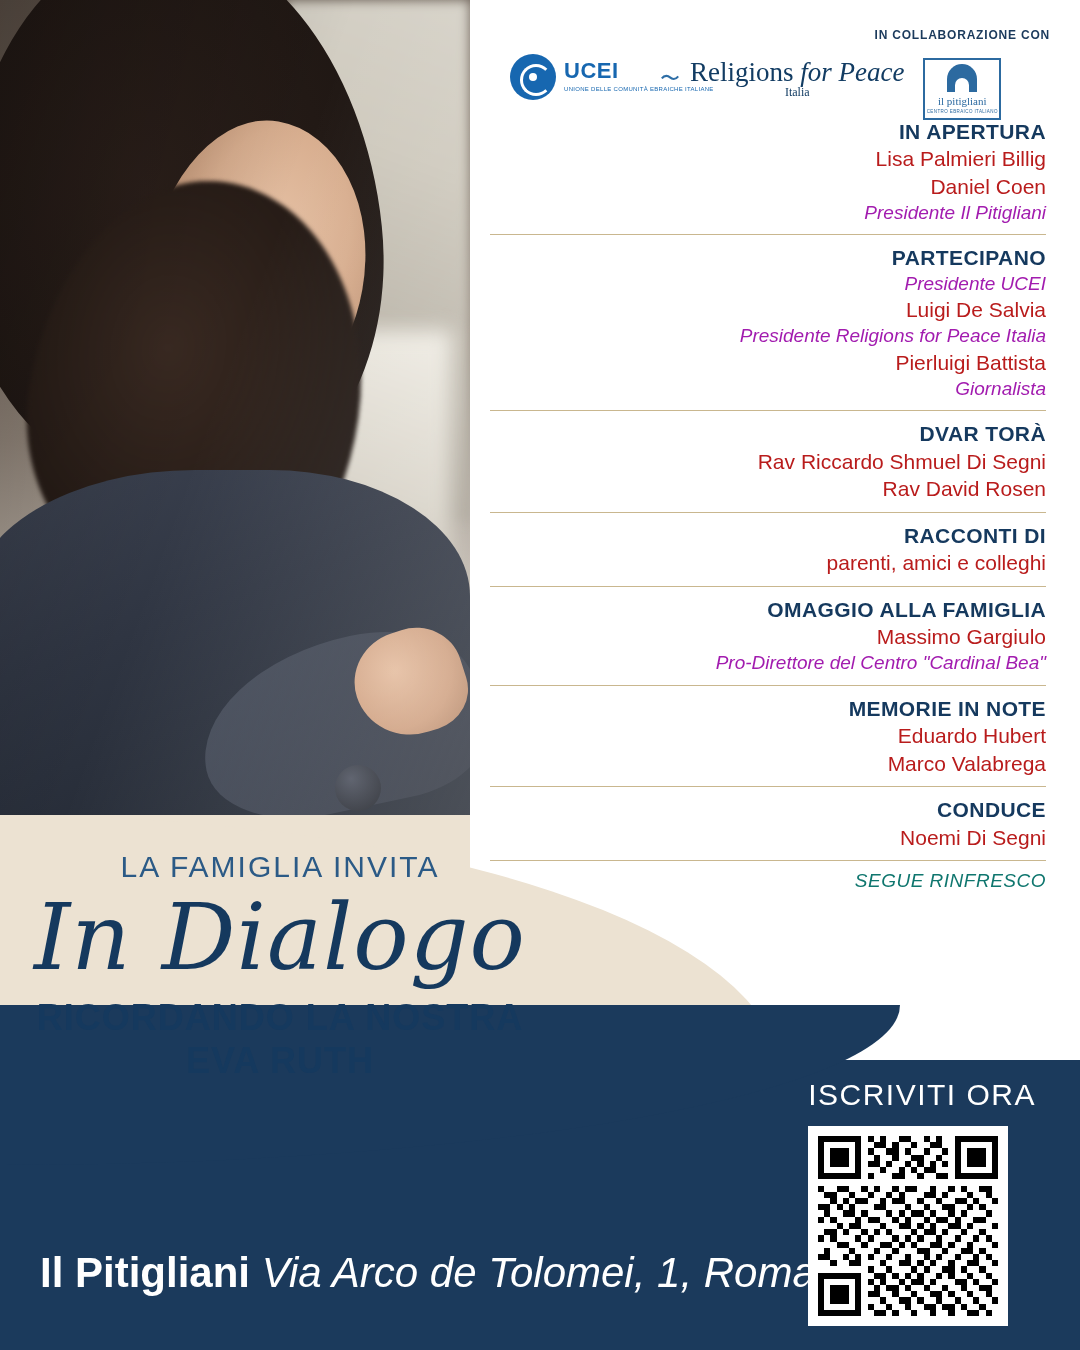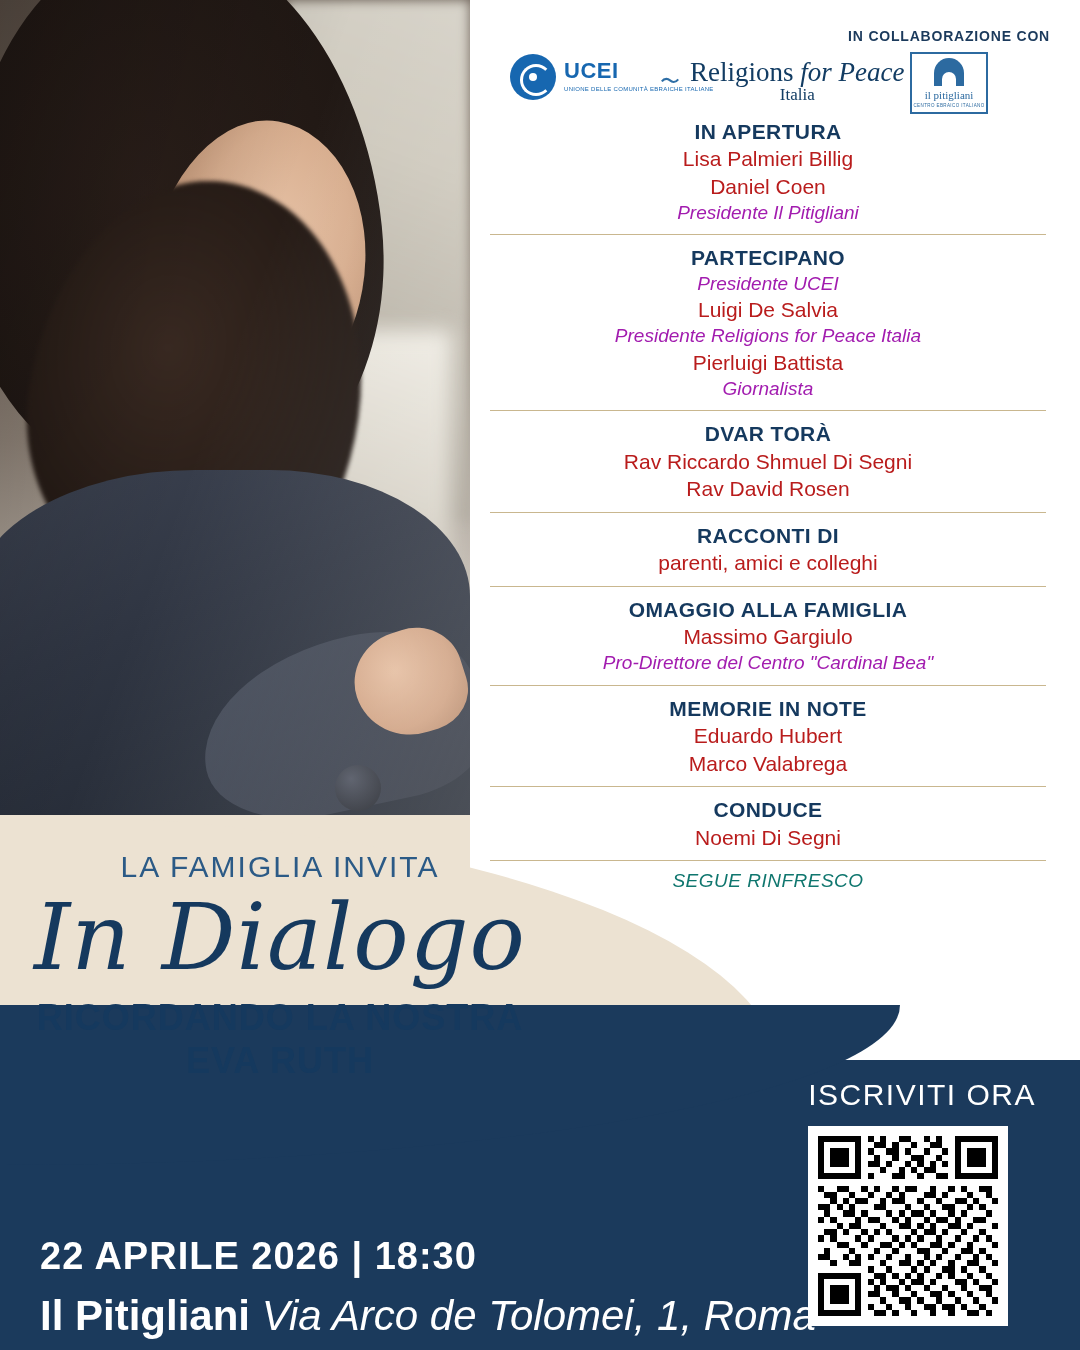--- a/index.html
+++ b/index.html
@@ -117,49 +117,49 @@
 
   .logo-rfp {
     position: absolute; left: 190px; top: 30px;
     display: flex; align-items: center; gap: 10px;
     color: #1b3a5c;
   }
   .rfp-wave { font-size: 20px; color: #2e6ea6; line-height: 1; }
   .rfp-text { text-align: center; line-height: 1.05; }
   .rfp-main { font-family: "Liberation Serif", serif; font-size: 27px; color: #123c63; }
   .rfp-main em { font-style: italic; }
-  .rfp-sub { font-family: "Liberation Serif", serif; font-size: 17px; color: #123c63; }
+  .rfp-sub { font-family: "Liberation Serif", serif; font-size: 12px; color: #123c63; }
 
   .logo-pit {
     position: absolute; right: 30px; top: 0; text-align: center;
   }
   .pit-collab {
-    font-size: 14px; font-weight: bold; letter-spacing: .8px;
-    color: #1b3a5c; margin-bottom: 8px;
+    font-size: 12px; font-weight: bold; letter-spacing: .8px;
+    color: #1b3a5c; margin-bottom: 16px;
   }
   .pit-box {
     width: 78px; height: 62px; margin: 0 auto;
     background: #ffffff; border: 2px solid #2c6aa0;
     display: flex; flex-direction: column; align-items: center; justify-content: center;
   }
   .pit-arch {
     width: 30px; height: 28px; background: #2c6aa0;
     border-radius: 15px 15px 0 0; position: relative;
   }
   .pit-arch::after {
     content:""; position:absolute; left:8px; bottom:0; width:14px; height:14px;
     background:#ffffff; border-radius: 7px 7px 0 0;
   }
   .pit-name { font-size: 11px; color: #2c6aa0; font-family: "Liberation Serif", serif; margin-top: 3px; }
   .pit-tag { font-size: 4.5px; color: #2c6aa0; letter-spacing: .4px; margin-top: 2px; }
 
   
   .program {
     position: absolute; left: 20px; right: 34px; top: 118px;
-    text-align: center;
+    text-align: right;
     color: #1b3a5c;
   }
   .blk { padding-bottom: 9px; margin-bottom: 9px; border-bottom: 1px solid #c9b78f; }
   .blk:last-child { border-bottom: none; }
   .blk-head {
     font-size: 21px; font-weight: bold; letter-spacing: .4px;
     color: #15395e; line-height: 1.3;
   }
   .blk-name { font-size: 21px; color: #b91c1c; line-height: 1.32; }
   .blk-role { font-size: 19px; font-style: italic; color: #a21caf; line-height: 1.3; }
@@ -335,25 +335,20 @@
 <div class="navy-curve"></div>
 
 <div class="invite-block">
   <div class="invite-top">LA FAMIGLIA INVITA</div>
   <div class="script">In Dialogo</div>
   <div class="ricordando">RICORDANDO LA NOSTRA</div>
   <div class="evaruth">EVA RUTH</div>
 </div>
 
 <div class="datetime">
-  <div class="dt-line">
-    <span>22 APRILE 2026</span>
-    <span>|</span>
-    <span>18:30</span>
-  </div>
   <div class="venue">
     <span class="bold">Il Pitigliani</span>
     <span class="it">Via Arco de Tolomei, 1, Roma</span>
   </div>
 </div>
 
 <div class="signup">
   <div class="signup-label">ISCRIVITI ORA</div>
   <div class="qr-wrap">
     <svg class="qr" viewBox="0 0 29 29" shape-rendering="crispEdges">

